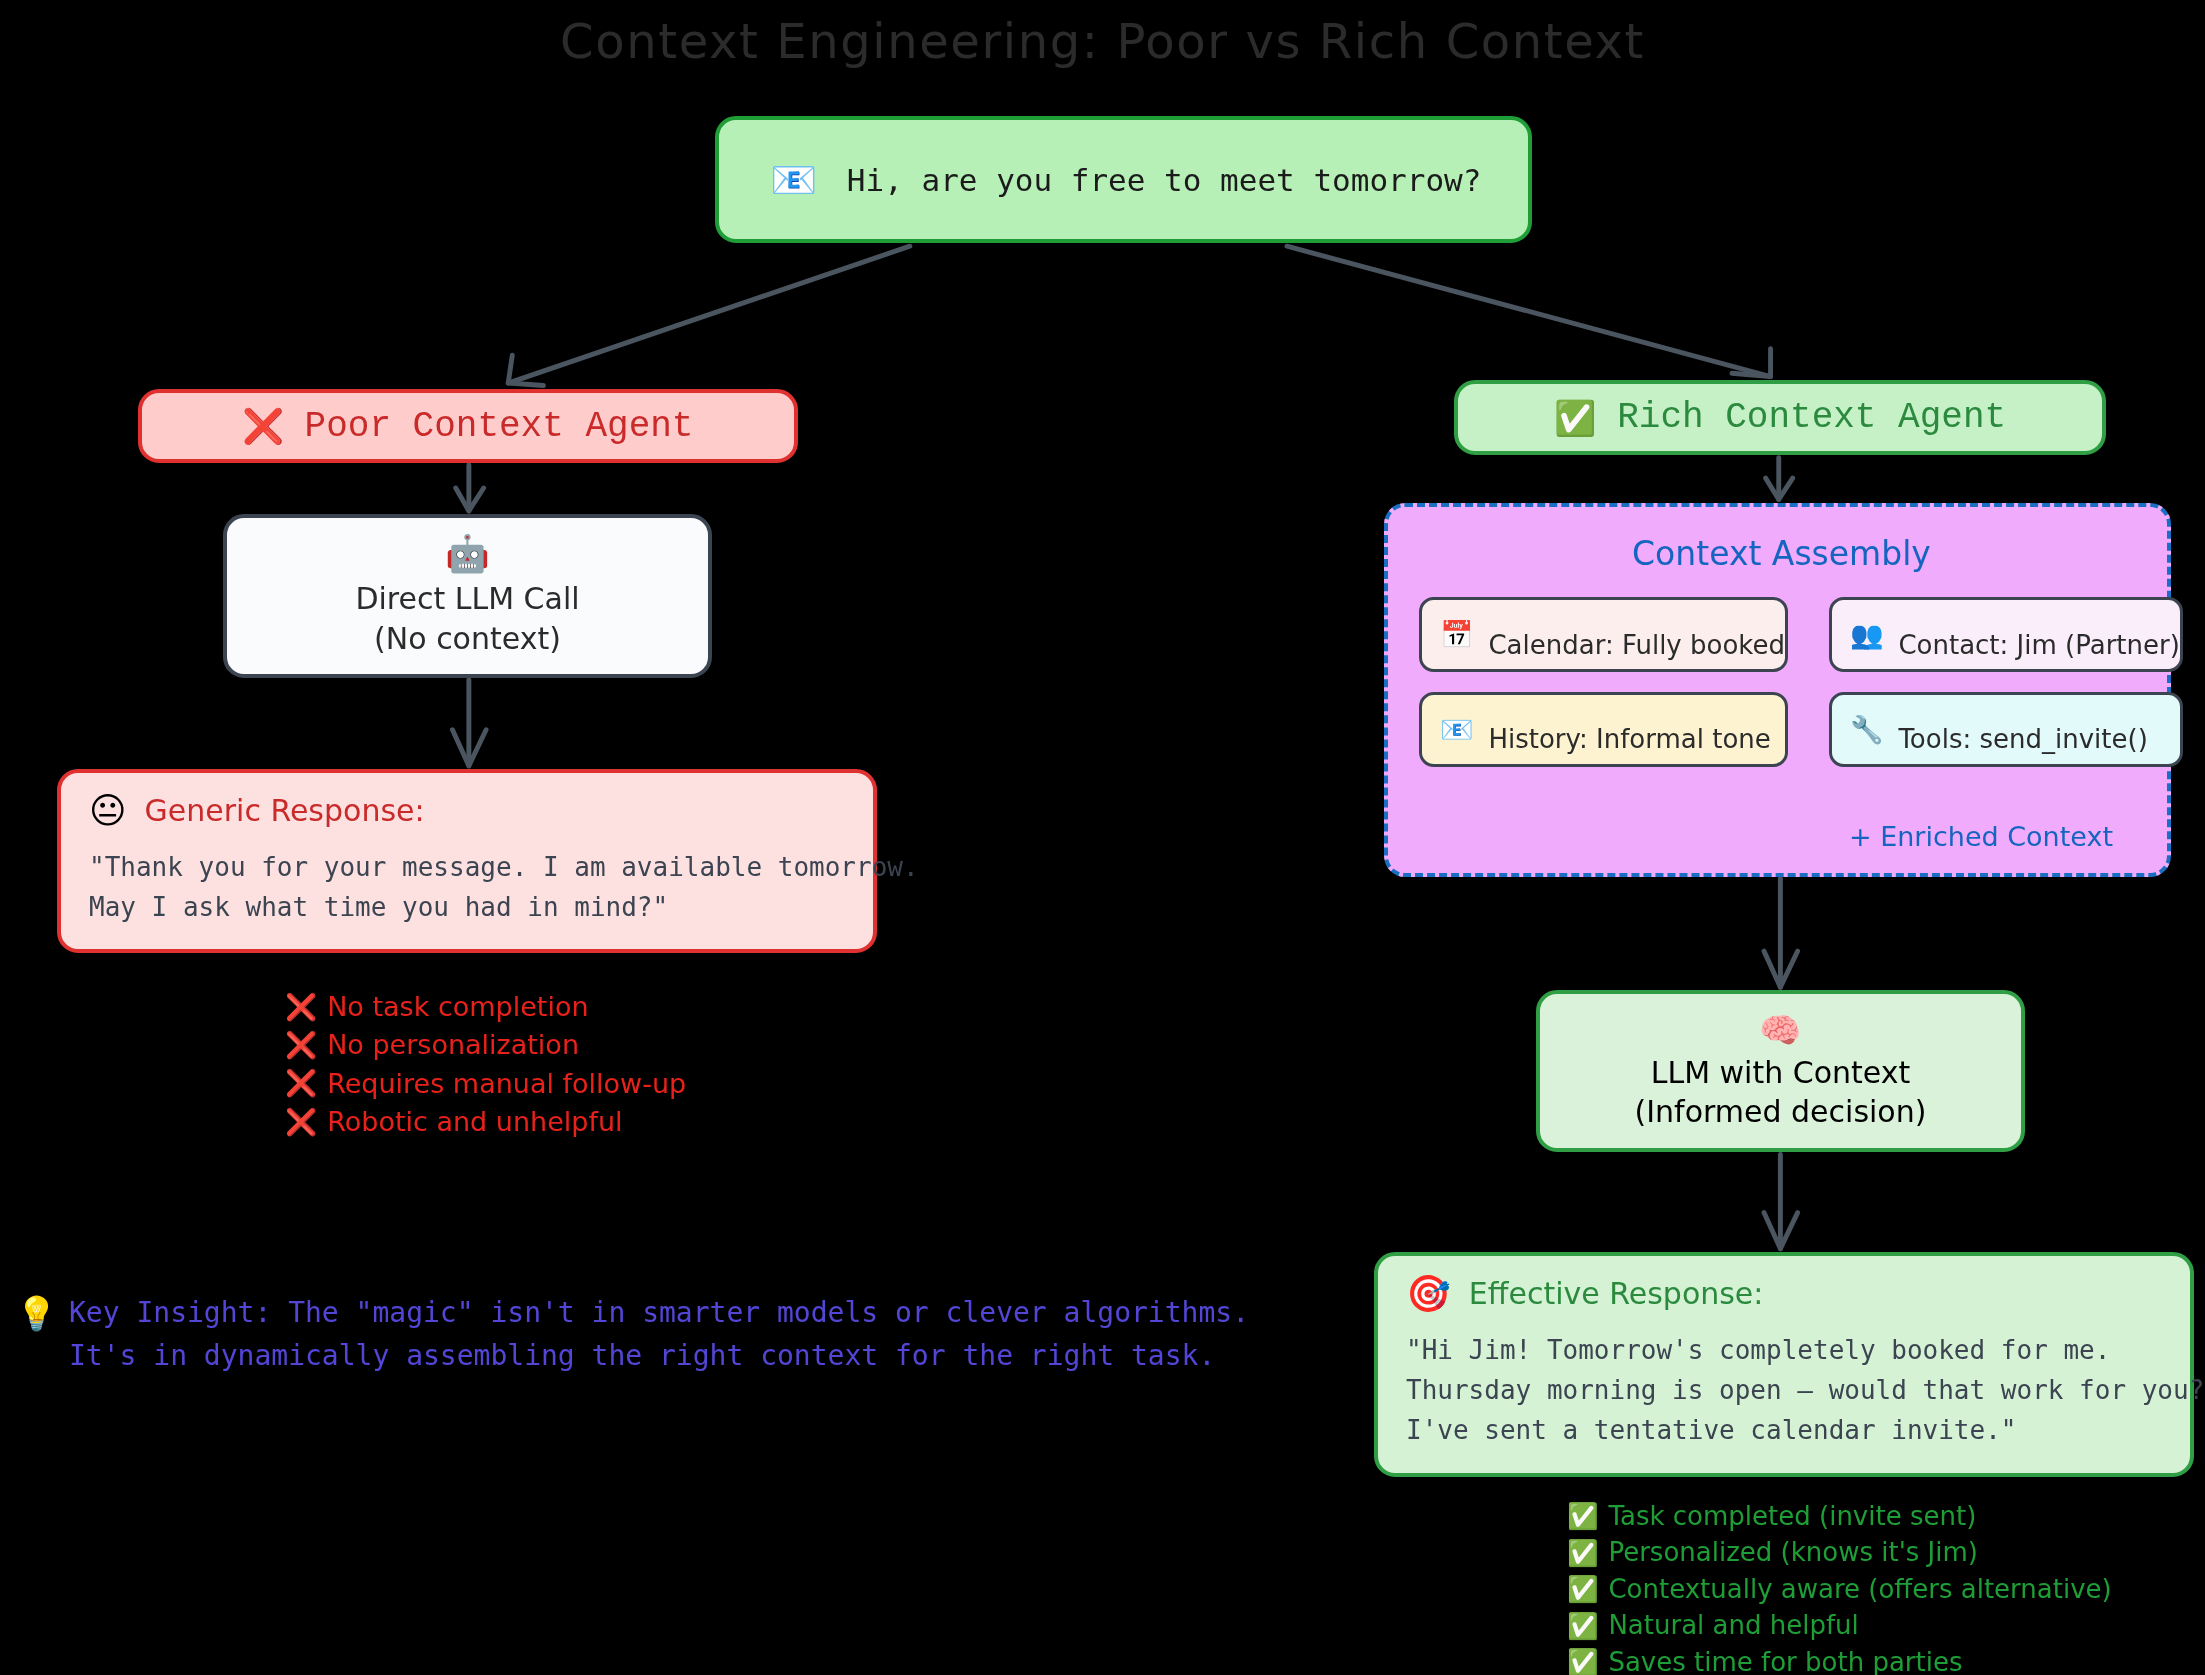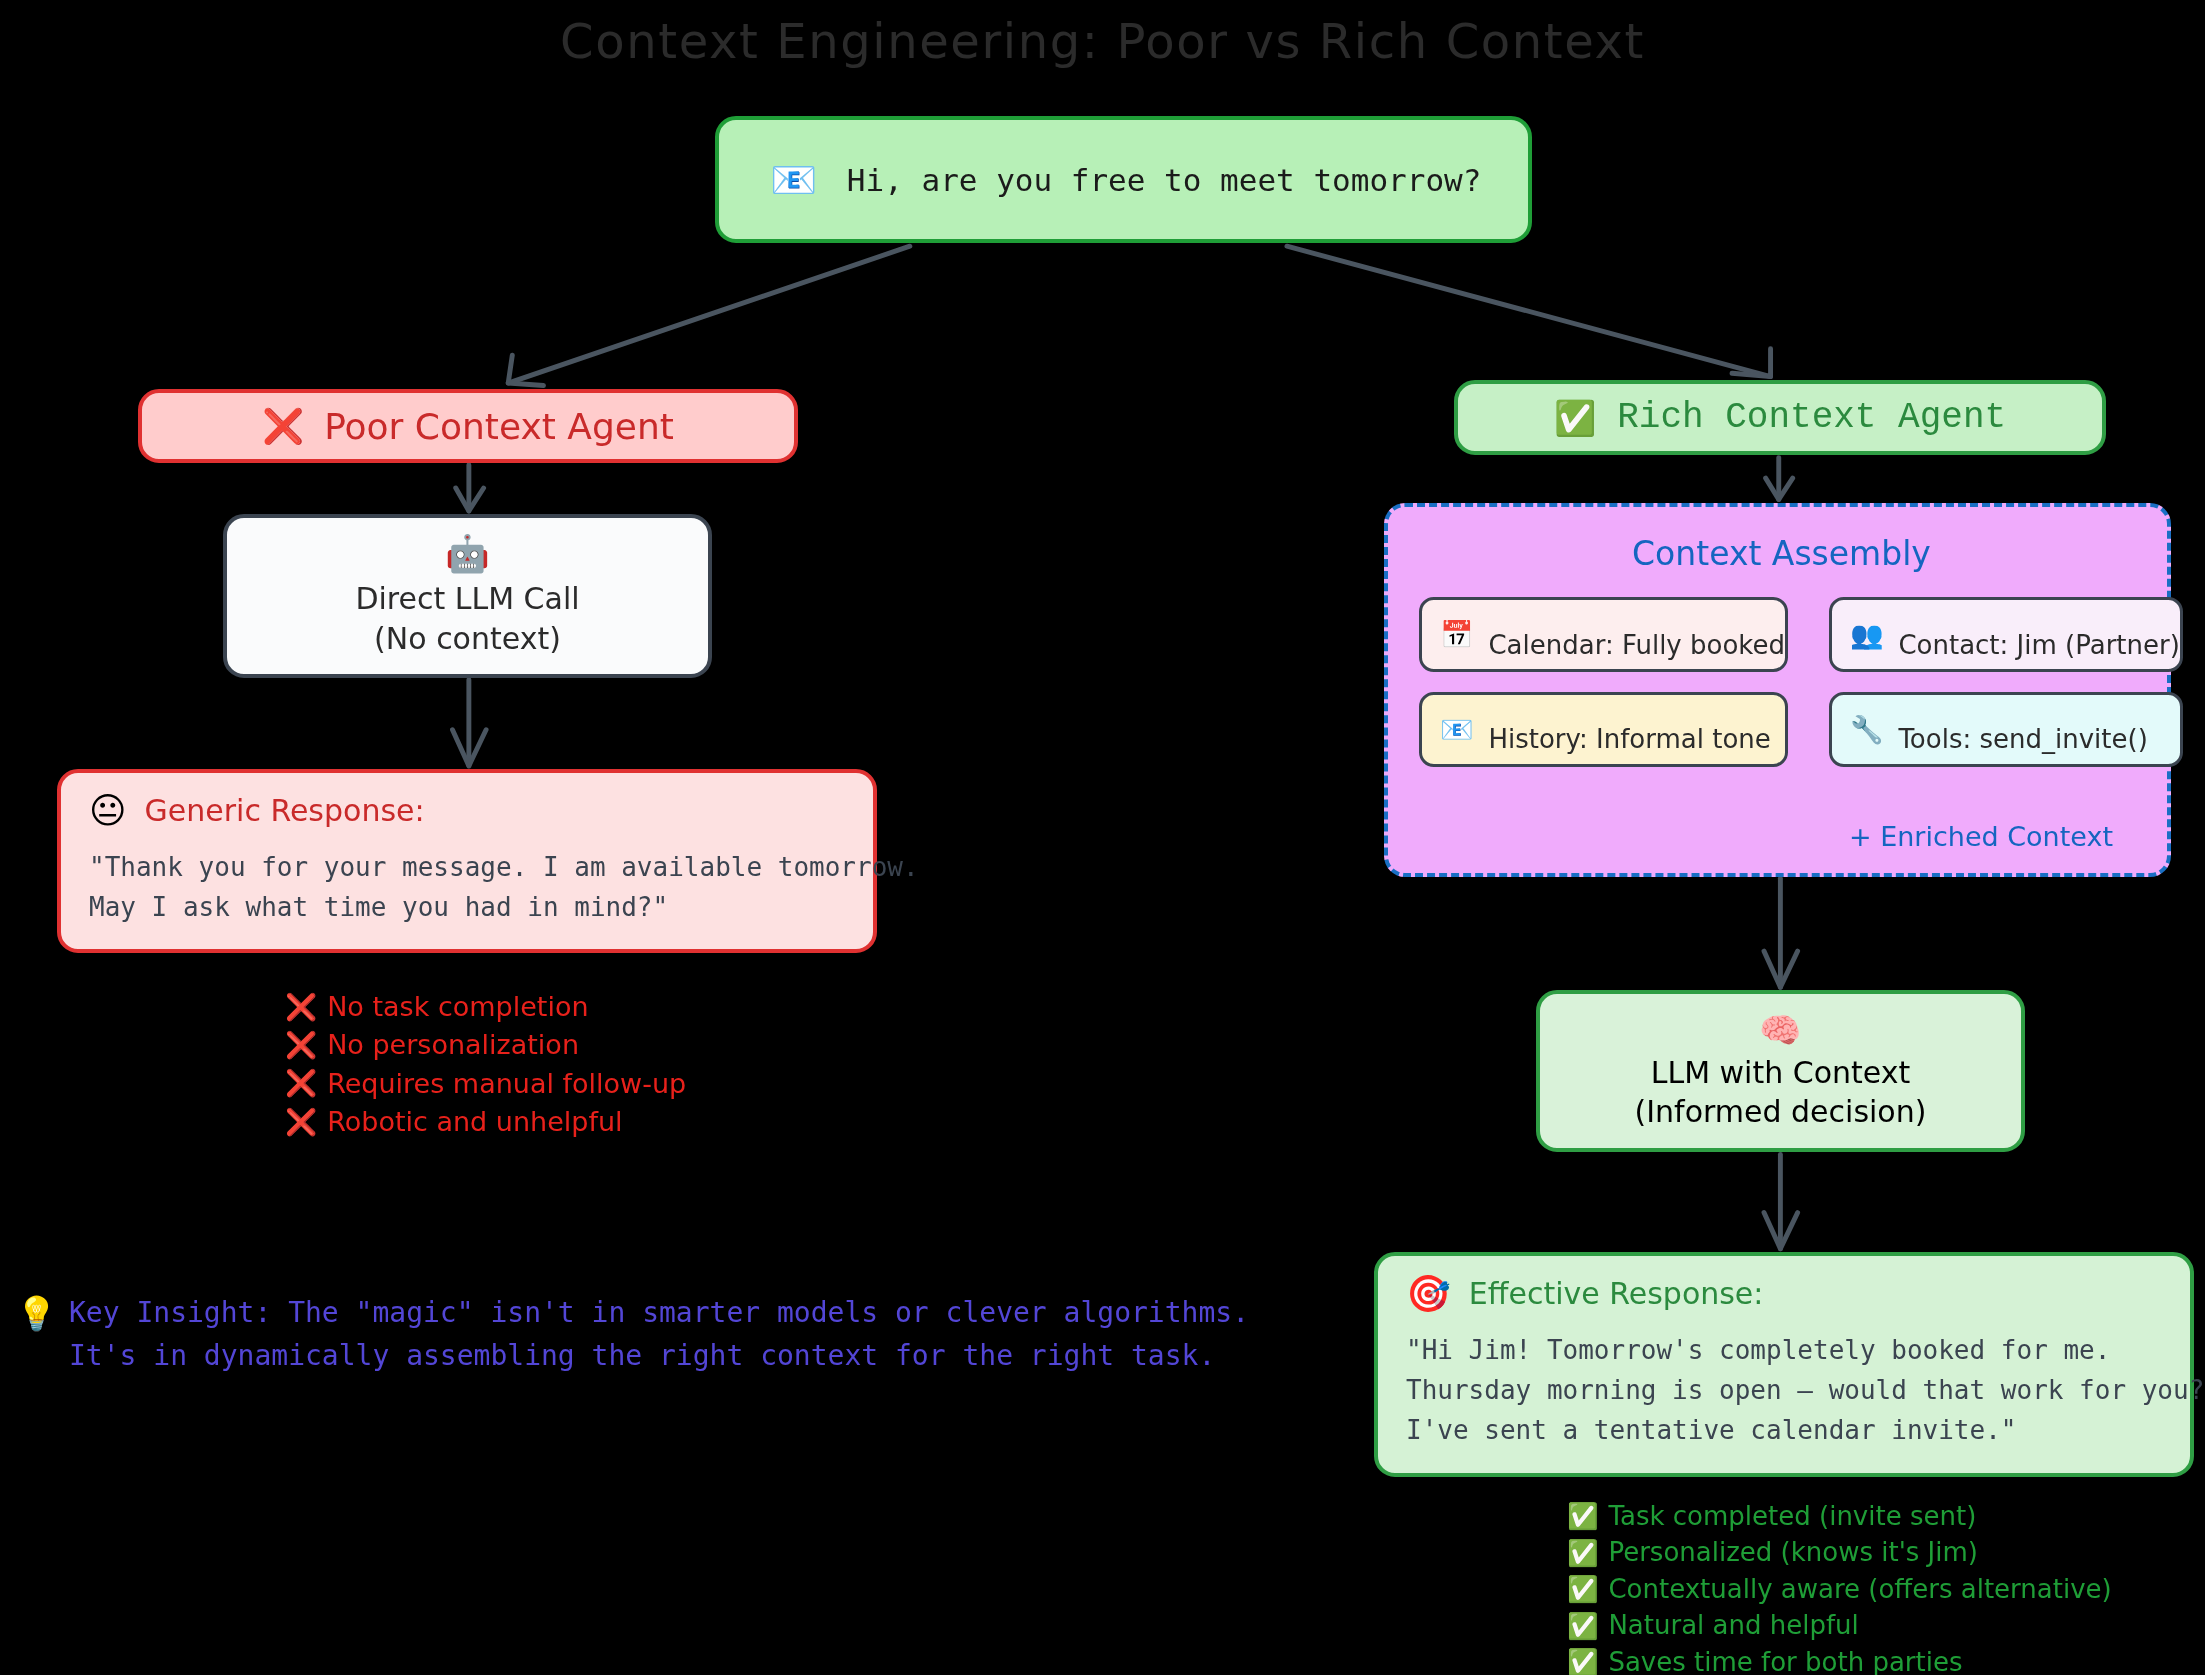--- a/index.html
+++ b/index.html
@@ -39,21 +39,21 @@
   }
   #email-node .txt { font-size: 31px; color: #1b1b1b; white-space: nowrap; }
   .emoji { font-family: "DejaVu Sans", sans-serif; line-height: 1; }
 
   
   #poor-header {
     left: 138px; top: 389px; width: 660px; height: 74px;
     background: #ffcccc; border: 4.9px solid #e03131;
     flex-direction: row; gap: 19.7px;
   }
-  #poor-header .txt { font-size: 36px; color: #c92a2a; white-space: nowrap; }
+  #poor-header .txt { font-size: 36px; color: #c92a2a; white-space: nowrap; font-family: Liberation Mono, monospace; }
 
   #rich-header {
     left: 1454px; top: 380px; width: 652px; height: 75px;
     background: #c6f0c6; border: 4.9px solid #2f9e44;
     flex-direction: row; gap: 21px;
   }
   #rich-header .txt { font-size: 36px; color: #2b8a3e; white-space: nowrap; font-family: Liberation Mono, monospace; }
 
   
   #direct-llm {

